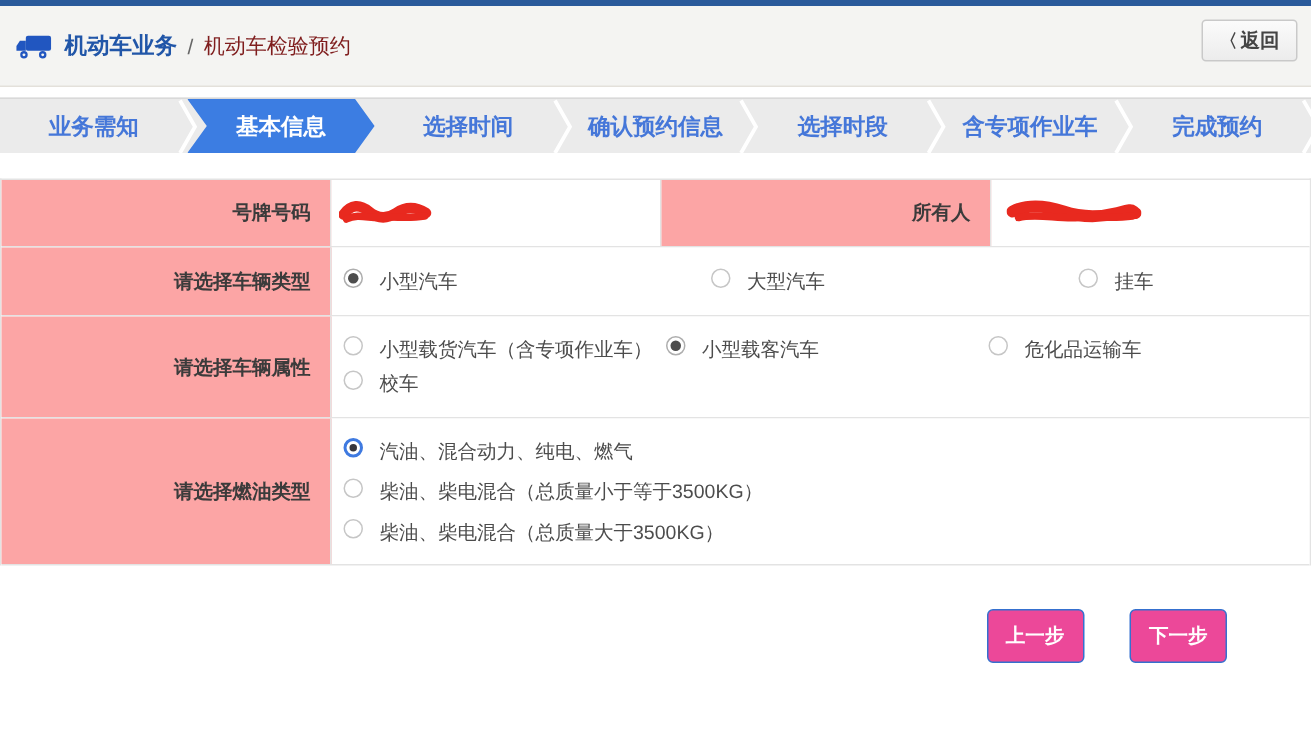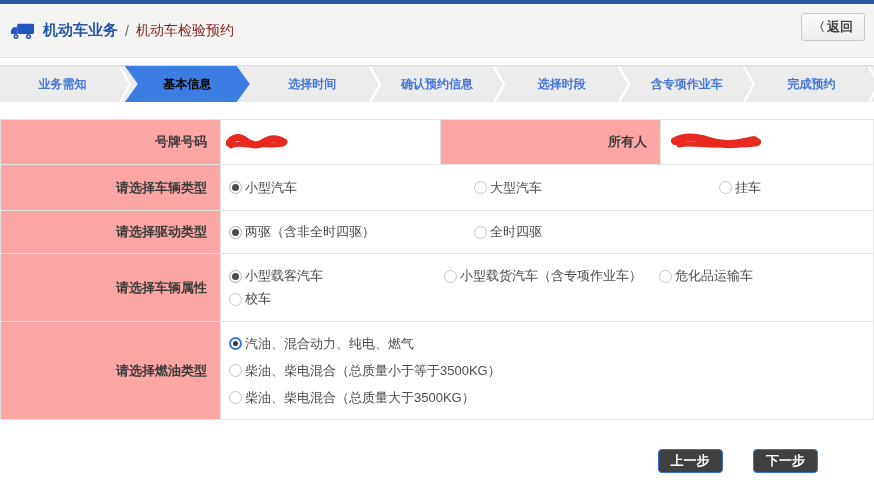--- a/index.html
+++ b/index.html
@@ -14,53 +14,53 @@
   .header { position:relative; height:54px; background:#f4f4f2; border-bottom:1px solid #e4e1db; display:flex; align-items:center; padding-left:10px; }
   .truck { display:inline-flex; margin-right:8px; }
   .h-title { font-size:15px; font-weight:bold; color:#2156a8; }
   .h-div { font-size:14px; color:#666; margin:0 7px; }
   .h-sub { font-size:14px; color:#7f1d1d; }
   .back-btn { position:absolute; right:9px; top:9px; height:28px; padding:0 11px; background:linear-gradient(#fbfbfb,#ececec); border:1px solid #c9c9c9; border-radius:3px; font-family:inherit; font-size:13px; font-weight:bold; color:#444; cursor:pointer; display:flex; align-items:center; }
   .back-btn .chev { font-size:12px; margin-right:2px; font-weight:bold; }
 
   
   .steps { display:flex; height:37px; background:#ebebeb; border-top:1px solid #d9d9d9; margin-top:7px; }
-  .step { flex:1; position:relative; display:flex; align-items:center; justify-content:center; font-size:12px; font-weight:bold; color:#4577d9; cursor:pointer; }
+  .step { flex:1; position:relative; display:flex; align-items:center; justify-content:center; font-size:15px; font-weight:bold; color:#4577d9; cursor:pointer; }
   .step .sep { position:absolute; right:-7px; top:0; z-index:3; }
-  .step.active { background:#3c7de2; color:#000000; z-index:2;
+  .step.active { background:#3c7de2; color:#ffffff; z-index:2;
     clip-path:polygon(0 0, calc(100% - 13px) 0, 100% 50%, calc(100% - 13px) 100%, 0 100%, 13px 50%); }
 
   
   .form-table { margin-top:17px; border:1px solid #e3e3e3; border-bottom:none; width:874px; }
   .row { display:flex; border-bottom:1px solid #e3e3e3; background:#fff; }
   .lbl { width:220px; flex:none; background:#fca5a5; display:flex; align-items:center; justify-content:flex-end; padding-right:13px; font-size:13px; font-weight:bold; color:#3b3b3b; border-right:1px solid #e3e3e3; }
   .val { display:flex; align-items:center; background:#fff; }
   .val.w220 { width:220px; flex:none; border-right:1px solid #e3e3e3; }
   .val.grow { flex:1; }
   .opts { flex:1; padding-left:8px; display:flex; align-items:center; }
   .opts.multiline { flex-direction:column; align-items:flex-start; justify-content:center; }
   .optline { display:flex; align-items:center; }
   .r1 { height:45px; } .r2 { height:46px; } .r3 { height:43px; } .r4 { height:68px; } .r5 { height:98px; }
   .r4 .optline + .optline { margin-top:5px; }
   .r5 .optline + .optline { margin-top:9px; }
 
-  .opt { display:inline-flex; align-items:center; cursor:pointer; font-size:13px; color:#4c4c4c; }
+  .opt { display:inline-flex; align-items:flex-start; cursor:pointer; font-size:13px; color:#4c4c4c;gap:8px; }
   .w245 { width:245px; } .w215 { width:215px; }
   .radio { width:13px; height:13px; flex:none; border:1px solid #c6c6c6; border-radius:50%; background:#fff; margin-right:3px; display:inline-block; }
   .radio.checked { border-color:#aeaeae; }
   .radio.checked::after { content:""; display:block; width:7px; height:7px; margin:2px; background:#4d4d4d; border-radius:50%; }
   .radio.checked.blue { width:13px; height:13px; border:2px solid #3f7ae0; }
   .radio.checked.blue::after { width:5px; height:5px; margin:2px; background:#35353c; }
 
   .scribble { margin-left:5px; }
   .scribble.owner { margin-left:10px; }
 
   
   .footer { margin-top:29px; text-align:right; padding-right:56px; }
-  .btn { min-width:52px; height:24px; padding:0 12px; background:#404040; border:1px solid #3570cf; border-radius:4px; color:#fff; font-family:inherit; font-size:13px; font-weight:bold; cursor:pointer; }
+  .btn { min-width:52px; height:36px; padding:0 12px; background:#ec4899; border:1px solid #3570cf; border-radius:4px; color:#fff; font-family:inherit; font-size:13px; font-weight:bold; cursor:pointer; }
   .btn + .btn { margin-left:26px; }
 </style>
 </head>
 <body>
 
 <div class="page">
 
   <div class="top-accent"></div>
 
   <div class="header">
@@ -162,45 +162,32 @@
           <span class="radio"></span>
           <span>大型汽车</span>
         </label>
         <label class="opt">
           <span class="radio"></span>
           <span>挂车</span>
         </label>
       </div>
     </div>
 
-    <div class="row r3">
-      <div class="lbl">请选择驱动类型</div>
-      <div class="opts">
-        <label class="opt w245">
-          <span class="radio checked"></span>
-          <span>两驱（含非全时四驱）</span>
-        </label>
-        <label class="opt">
-          <span class="radio"></span>
-          <span>全时四驱</span>
-        </label>
-      </div>
-    </div>
 
     <div class="row r4">
       <div class="lbl">请选择车辆属性</div>
       <div class="opts multiline">
         <div class="optline">
           <label class="opt w215">
+            <span class="radio"></span>
+            <span>小型载货汽车（含专项作业车）</span>
+          </label>
+          <label class="opt w215">
             <span class="radio checked"></span>
             <span>小型载客汽车</span>
-          </label>
-          <label class="opt w215">
-            <span class="radio"></span>
-            <span>小型载货汽车（含专项作业车）</span>
           </label>
           <label class="opt">
             <span class="radio"></span>
             <span>危化品运输车</span>
           </label>
         </div>
         <div class="optline">
           <label class="opt">
             <span class="radio"></span>
             <span>校车</span>

